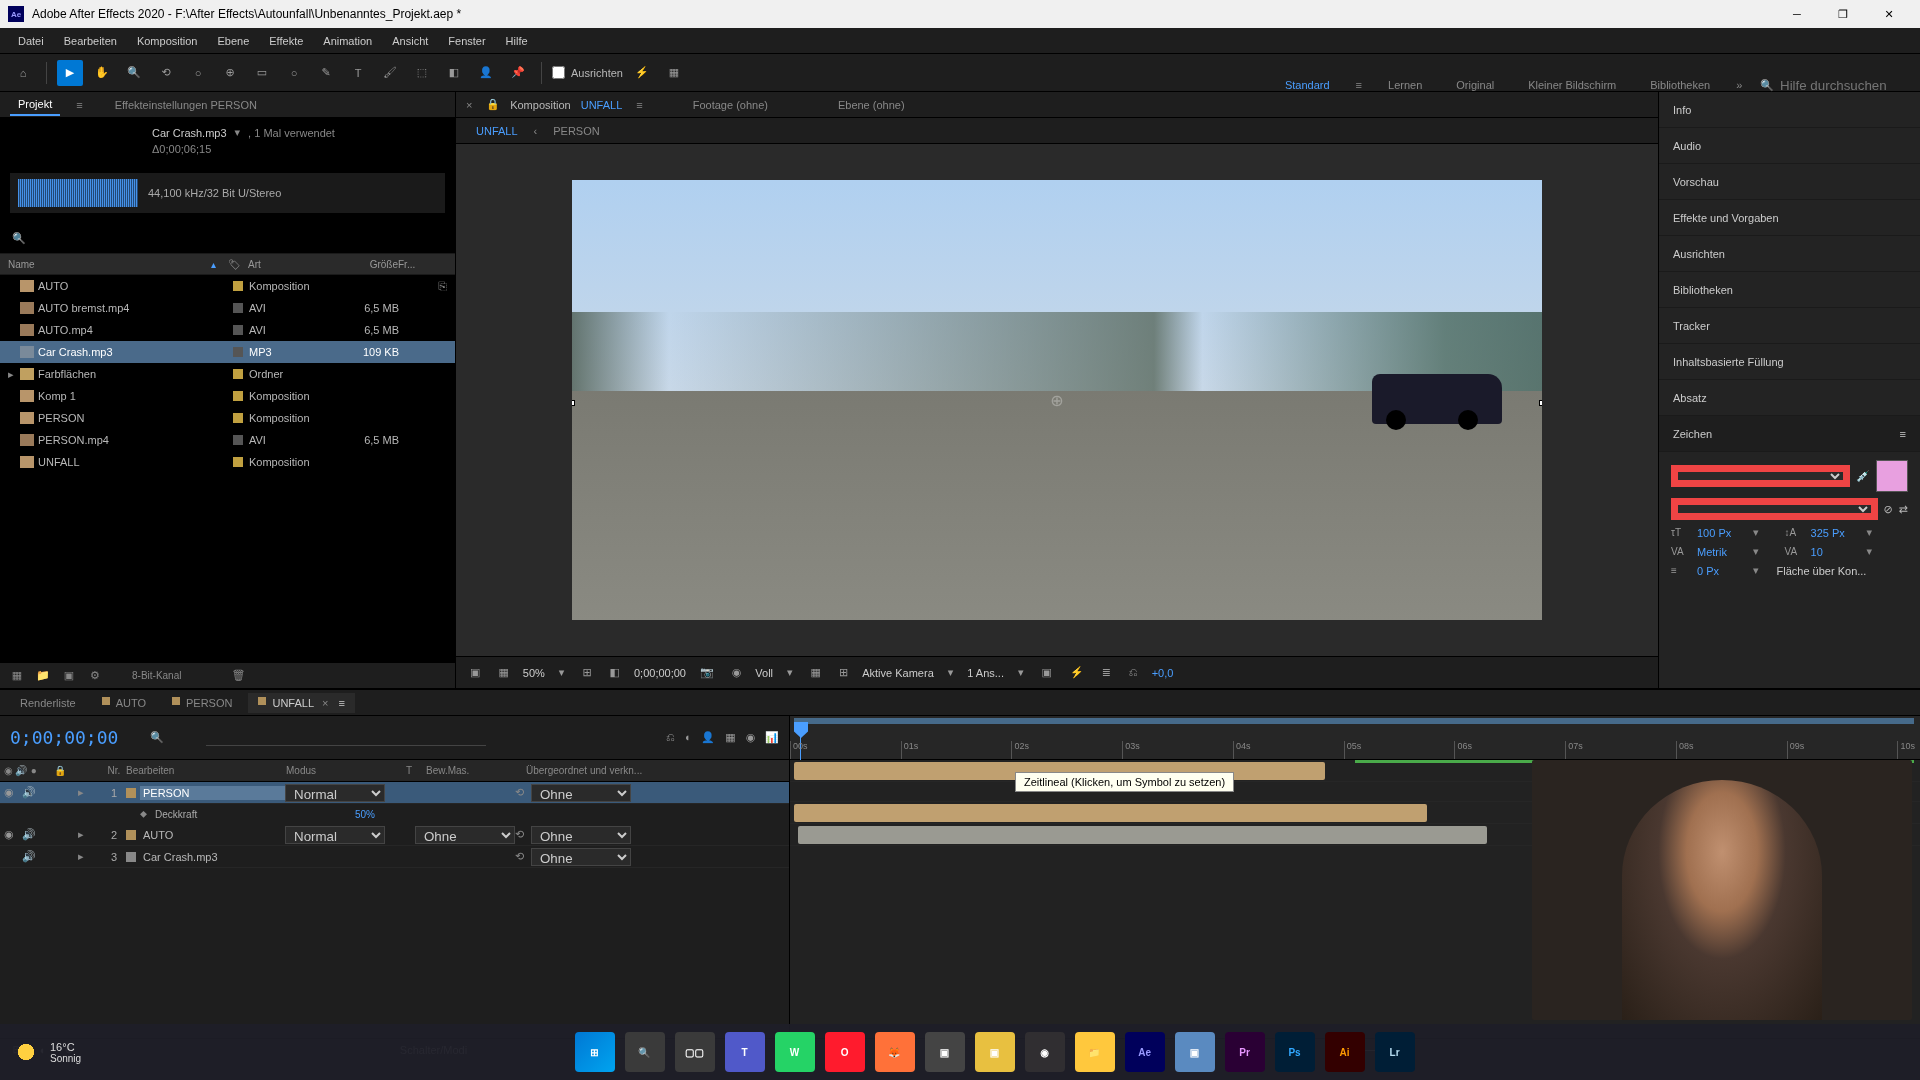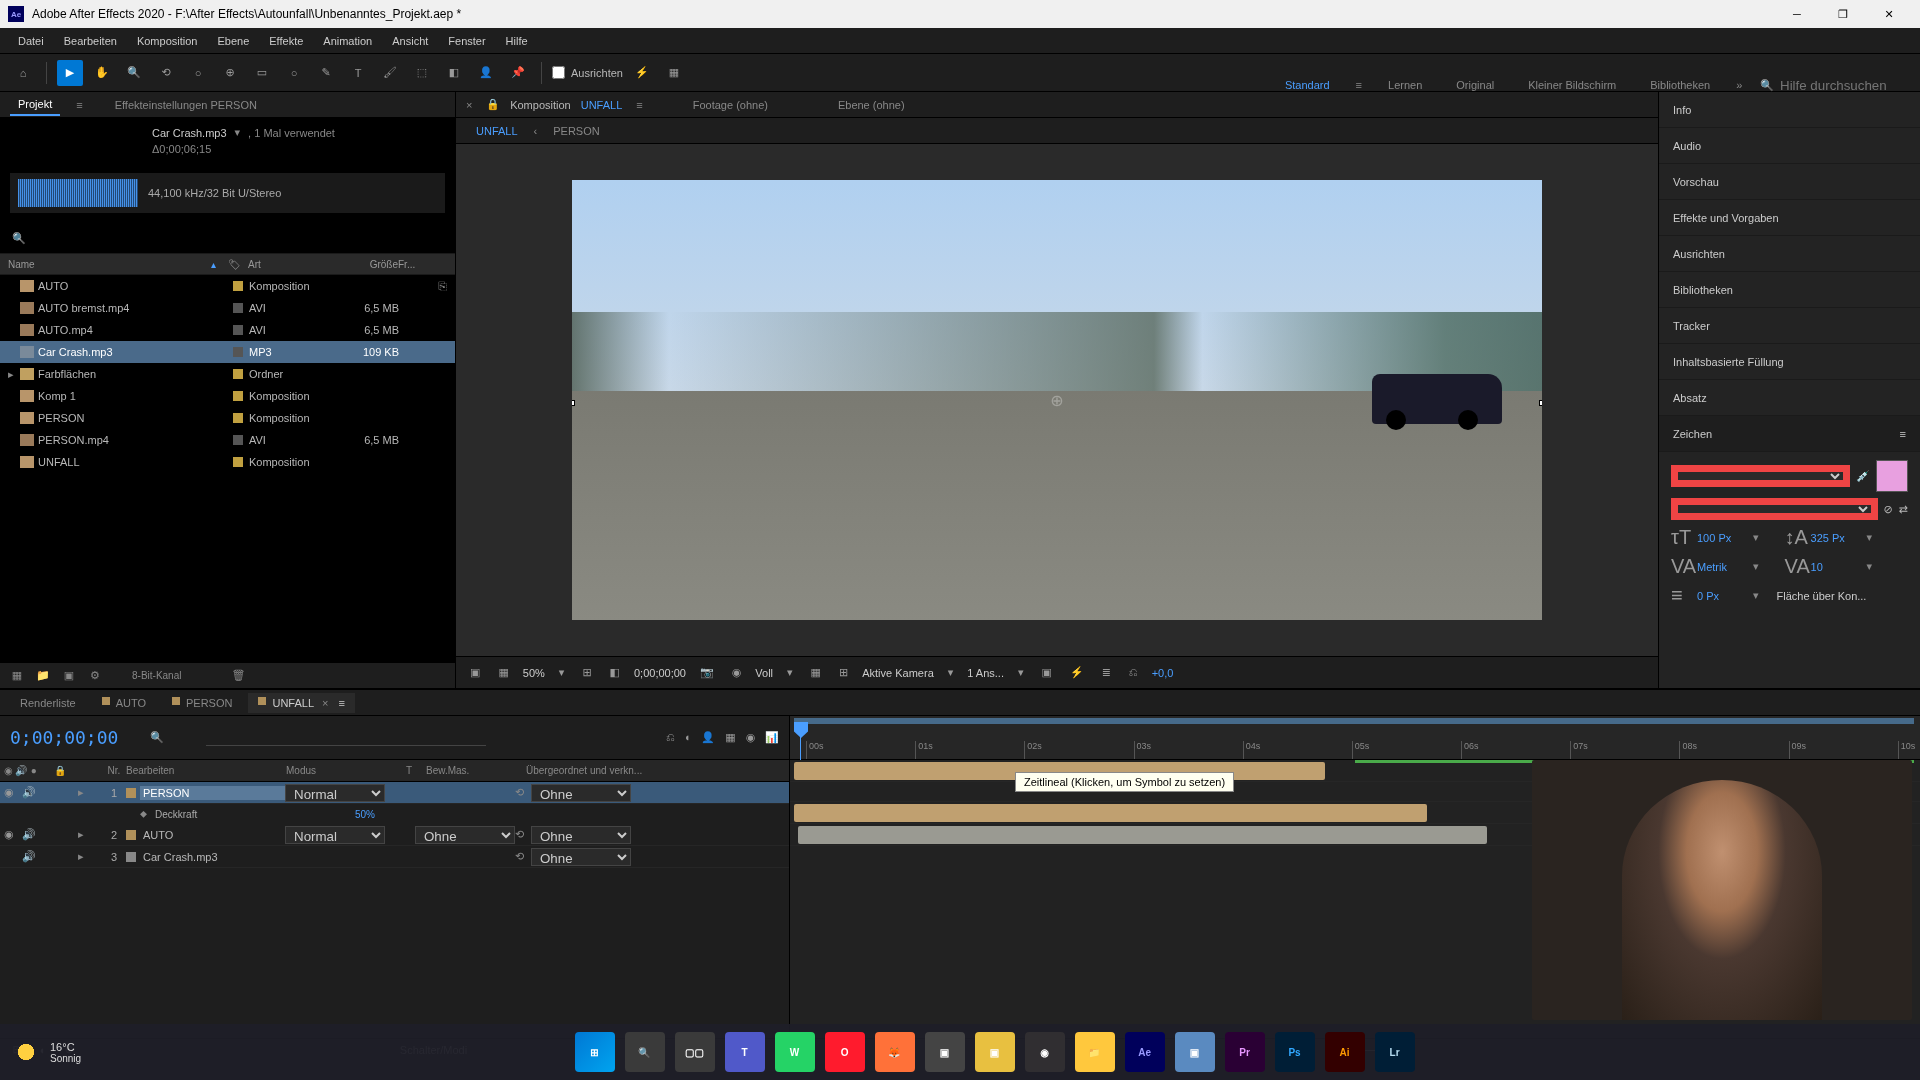--- a/index.html
+++ b/index.html
@@ -102,21 +102,21 @@
 .vc-blue { color: #4a9eff; }
 
 
 .right-panels { width: 262px; background: #232323; display: flex; flex-direction: column; border-left: 1px solid #000; }
 .right-panel-tab { height: 36px; display: flex; align-items: center; padding: 0 14px; color: #ccc; border-bottom: 1px solid #1a1a1a; cursor: pointer; }
 .right-panel-tab.expanded { background: #1e1e1e; }
 .char-panel { padding: 8px 12px; }
 .char-row { display: flex; align-items: center; gap: 6px; margin-bottom: 6px; }
 .char-select { flex: 1; background: #2a2a2a; border: 7px solid #ef4444; color: #ccc; padding: 2px 6px; height: 22px; }
 .color-swatch { width: 32px; height: 32px; background: #e8a0e0; border: 1px solid #555; }
-.char-icn { width: 20px; color: #999; font-size: 20px; }
+.char-icn { width: 20px; color: #999; font-size: 10px; }
 .char-val { color: #4a9eff; width: 50px; }
 .char-dd { color: #888; }
 
 
 .timeline-panel { height: 372px; background: #1e1e1e; display: flex; flex-direction: column; border-top: 2px solid #000; }
 .tl-tabs { height: 26px; display: flex; align-items: center; padding: 0 10px; gap: 6px; border-bottom: 1px solid #000; }
 .tl-tab { padding: 4px 10px; color: #888; cursor: pointer; display: flex; align-items: flex-start; gap: 6px; }
 .tl-tab.active { color: #ccc; background: #2a2a2a; }
 .tl-tab .dot { width: 8px; height: 8px; background: #b0905a; }
 .tl-tab .x { color: #888; margin-left: 2px; }
@@ -154,21 +154,21 @@
 .layer-row .parent { flex: 1; }
 .sub-row { height: 20px; display: flex; align-items: center; padding-left: 140px; font-size: 10px; color: #aaa; }
 .sub-row .kf { color: #888; margin-right: 8px; }
 .sub-row .prop { width: 200px; }
 .sub-row .val { color: #4a9eff; }
 .tl-left-footer { height: 22px; display: flex; align-items: center; padding: 0 8px; gap: 8px; background: #1c1c1c; border-top: 1px solid #000; }
 .tlf-text { margin-left: auto; margin-right: auto; color: #888; }
 
 .tl-right { flex: 1; display: flex; flex-direction: column; position: relative; }
 .ruler { height: 44px; background: #262626; position: relative; border-bottom: 1px solid #000; }
-.ruler-ticks { position: absolute; bottom: 0; left: 16px; right: 0; height: 22px; display: flex; }
+.ruler-ticks { position: absolute; bottom: 0; left: 0; right: 0; height: 22px; display: flex; }
 .tick { position: absolute; bottom: 0; font-size: 9px; color: #888; border-left: 1px solid #555; padding-left: 2px; height: 18px; }
 .workarea { position: absolute; top: 2px; left: 4px; right: 6px; height: 6px; background: #466a8a; }
 .playhead { position: absolute; top: 6px; left: 4px; width: 14px; height: 16px; background: #4a9eff; clip-path: polygon(0 0, 100% 0, 100% 60%, 50% 100%, 0 60%); }
 .playhead-line { position: absolute; top: 20px; bottom: -280px; left: 10px; width: 1px; background: #4a9eff; }
 .tooltip-box { position: absolute; top: 56px; left: 225px; background: #fffff0; color: #000; padding: 3px 8px; font-size: 11px; border: 1px solid #888; z-index: 10; }
 .tracks { flex: 1; position: relative; background: #222; }
 .track { height: 22px; position: relative; border-bottom: 1px solid #262626; }
 .clip { position: absolute; top: 2px; height: 18px; border-radius: 2px; }
 .clip-tan { background: #c0a070; }
 .clip-gray { background: #9a9a92; }

